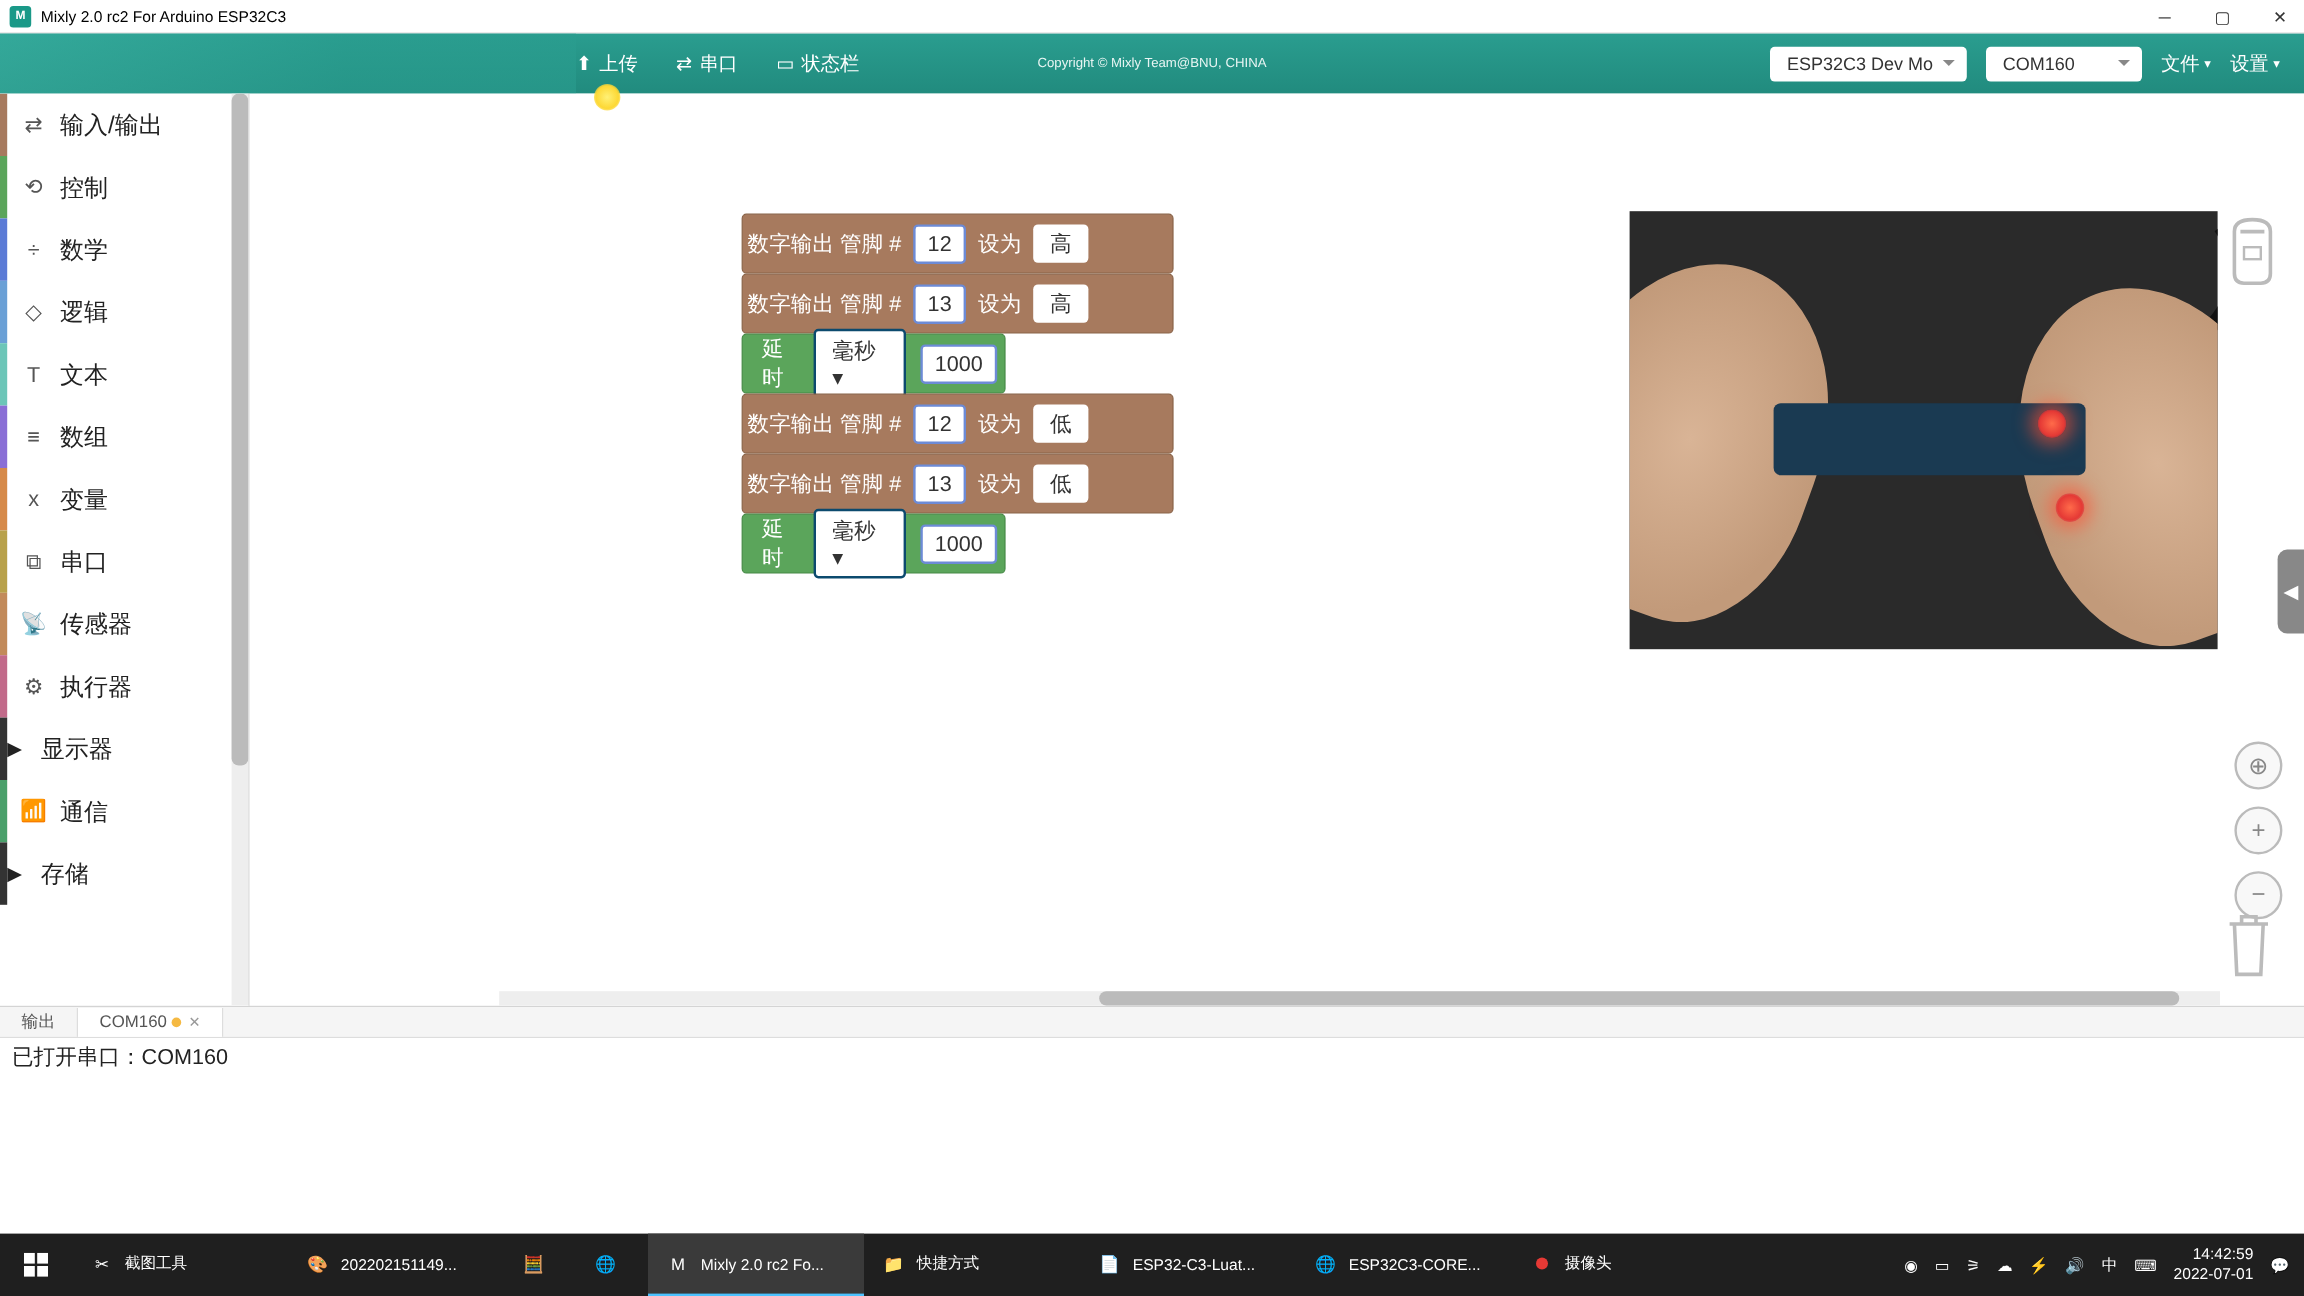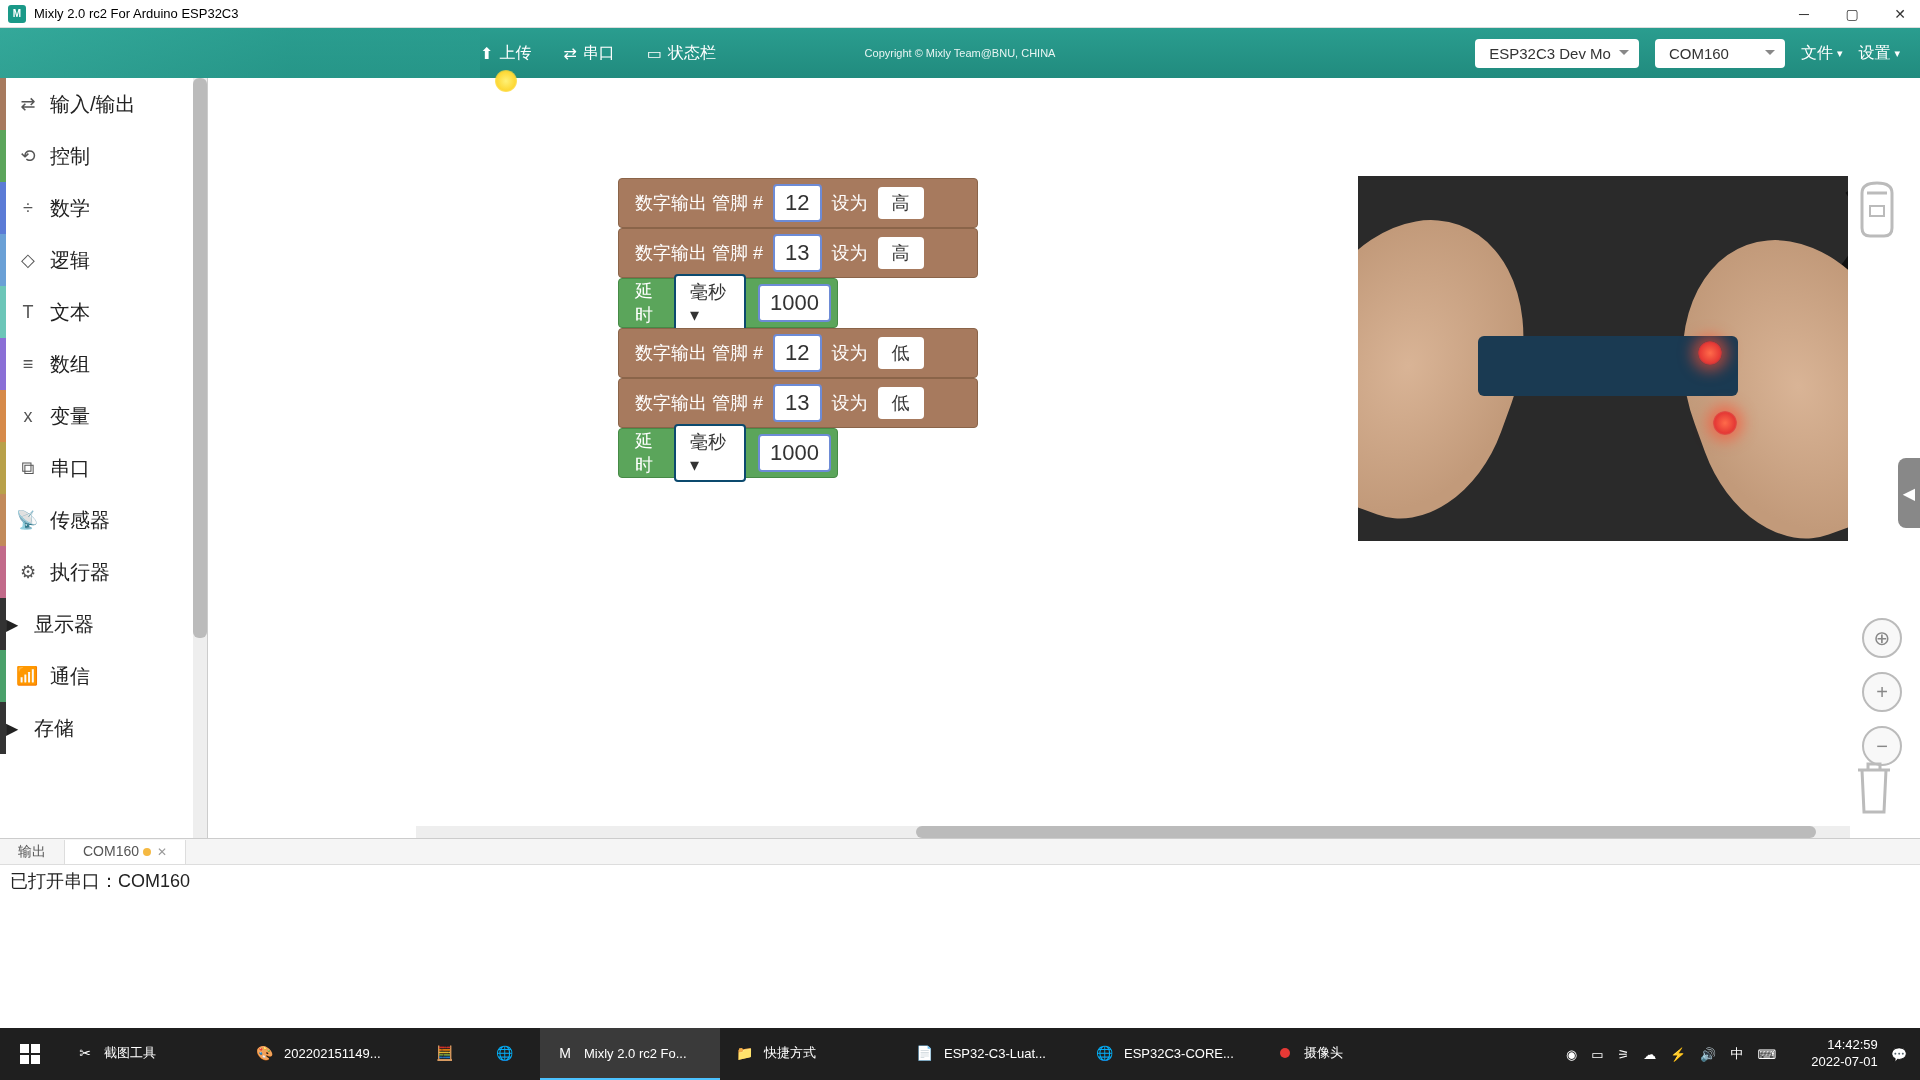--- a/index.html
+++ b/index.html
@@ -31,23 +31,23 @@
 .cat .bar { width: 6px; height: 100%; }
 .cat .icon { width: 44px; display: flex; align-items: center; justify-content: center; color: #555; font-size: 18px; }
 .cat .label { flex: 1; }
 .cat .arrow { width: 28px; color: #222; font-size: 16px; }
 
 .workspace { flex: 1; position: relative; background: #fff; }
 
 
 .block-stack { position: absolute; left: 410px; top: 100px; }
 .block { display: flex; align-items: center; height: 50px; font-size: 18px; color: #fff; position: relative; margin-bottom: 0; }
-.block.digital { background: #a77a5e; border: 1px solid #8a6449; width: 360px; padding-left: 12px; border-radius: 4px; }
+.block.digital { background: #a77a5e; border: 1px solid #8a6449; width: 360px; border-radius: 4px; }
 .block.delay { background: #5ba55b; border: 1px solid #468a46; width: 220px; padding-left: 12px; border-radius: 4px; }
-.pin-box, .val-box { background: #fff; color: #333; padding: 4px 10px; border-radius: 4px; margin: 0 6px; font-size: 22px; border: 2px solid #6d8bd6; }
+.pin-box, .val-box { background: #fff; color: #333; padding: 4px 10px; border-radius: 4px; margin: 0 6px; font-size: 18px; border: 2px solid #6d8bd6; }
 .drop-box { background: #fff; color: #333; padding: 4px 14px; border-radius: 4px; margin: 0 6px; font-size: 18px; }
 .drop-box.green { border: 2px solid #0c4a6e; }
 .block .txt { margin: 0 4px; }
 
 .hw-image { position: absolute; right: 72px; top: 98px; width: 490px; height: 365px; background: #2a2a2a; overflow: hidden; }
 .hw-image .hand { position:absolute; width:220px; height:300px; background: radial-gradient(ellipse at center,#d9b496 0%,#c29a7a 70%); border-radius: 50% 50% 40% 40%; }
 .hw-image .hand.left { left:-60px; top:40px; transform: rotate(20deg);}
 .hw-image .hand.right { right:-60px; top:60px; transform: rotate(-20deg);}
 .hw-image .board { position:absolute; left:120px; top:160px; width:260px; height:60px; background:#1a3a52; border-radius:6px; }
 .hw-image .led { position:absolute; width:24px; height:24px; border-radius:50%; background: radial-gradient(circle,#ff6b4a 0%,#e53935 60%,rgba(229,57,53,0) 100%); box-shadow: 0 0 14px 6px rgba(255,80,50,.6);}
@@ -75,21 +75,21 @@
 .console-tabs .close { margin-left:6px; color:#999; font-size:12px;}
 .console { height: 150px; background: #fff; padding: 4px 10px; font-size: 18px; font-family: monospace; color: #222; border-top:1px solid #ddd;}
 
 .taskbar { position: absolute; bottom: 0; left: 0; right: 0; height: 52px; background: #1f1f1f; display: flex; align-items: center; color: #fff; font-size: 13px; }
 .taskbar .start { width: 60px; height: 100%; display:flex; align-items:center; justify-content:center;}
 .taskbar .task { display: flex; align-items: center; gap: 8px; padding: 0 14px; height: 100%; border-bottom: 2px solid transparent; min-width: 180px; }
 .taskbar .task.active { background: #3a3a3a; border-bottom-color: #4cc2ff; }
 .taskbar .task .ticon { width: 22px; height: 22px; display:flex; align-items:center; justify-content:center; font-size:14px;}
 .taskbar .task.narrow { min-width: 60px; }
 .taskbar .tray { margin-left: auto; display: flex; align-items: center; gap: 14px; padding-right: 12px; }
-.taskbar .tray .clock { text-align: right; line-height: 1.3; font-size: 13px; margin-left: 21px; }
+.taskbar .tray .clock { text-align: right; line-height: 1.3; font-size: 13px; }
 .taskbar .rec { width:10px; height:10px; border-radius:50%; background:#e53935; }
 </style>
 </head>
 <body>
 
 <div class="titlebar">
   <div class="app-icon">M</div>
   <div class="title">Mixly 2.0 rc2 For Arduino ESP32C3</div>
   <div class="win-controls">
     <div class="win-btn">─</div>

